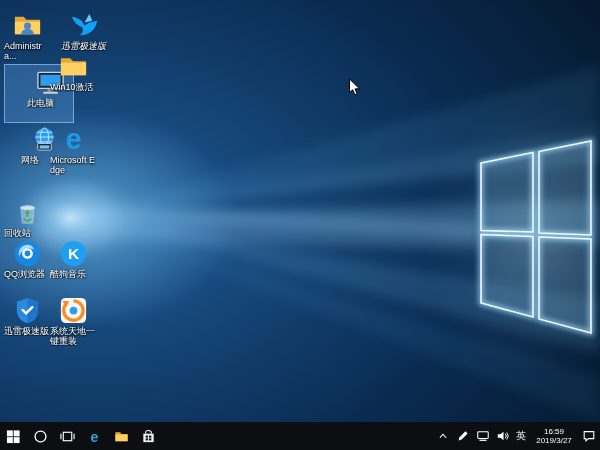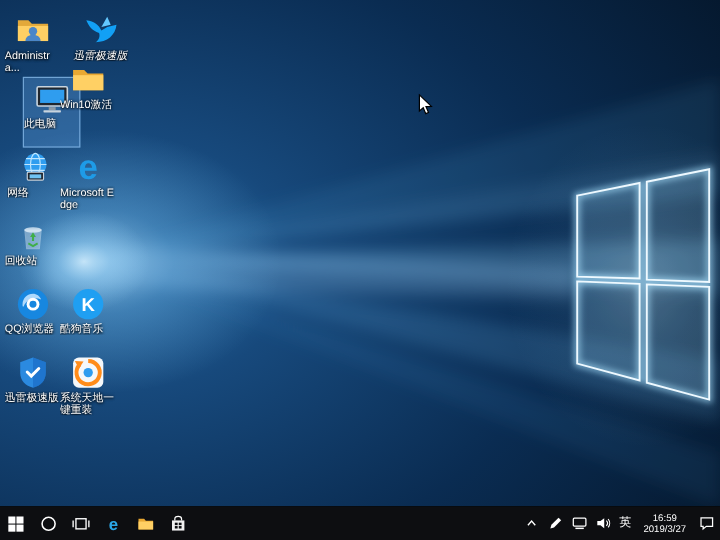--- a/index.html
+++ b/index.html
@@ -94,61 +94,61 @@
       </div>
       <div class="dicon" style="left: 60px; top: 7px; font-style: italic;">
         <div class="glyph">
           <svg viewBox="0 0 32 32">
             <path d="M3 7c7 1 11 4 13 9l5-3 8-2c-1 9-8 15-18 15 3-2 4-5 3-8-6-2-9-6-11-11z" fill="#12a0f5"></path>
             <path d="M21 4l3 7-8 2z" fill="#63c8ff"></path>
           </svg>
         </div>
         <div class="label">迅雷极速版</div>
       </div>
-      <div class="dicon selected" style="left: 19px; top: 64px;">
+      <div class="dicon selected" style="left: 4px; top: 64px; padding-left: 22px;">
         <div class="glyph">
           <svg viewBox="0 0 32 32">
             <rect x="3" y="5.5" width="26" height="16.5" rx="1.2" fill="#20262e" stroke="#c8d4de" stroke-width="1.4"></rect>
             <rect x="5.6" y="8" width="20.8" height="11.4" fill="#2f9def"></rect>
             <rect x="13" y="23" width="6" height="2.6" fill="#8d9aa6"></rect>
             <rect x="8.5" y="25.6" width="15" height="2" rx="0.6" fill="#c8d4de"></rect>
           </svg>
         </div>
         <div class="label">此电脑</div>
       </div>
       <div class="dicon" style="left: 49px; top: 48px;">
         <div class="glyph">
           <svg viewBox="0 0 32 32">
             <path d="M3 7.5h9.5l3 3H29V25H3z" fill="#e9a832"></path>
             <rect x="3" y="12" width="26" height="13" fill="#ffd064"></rect>
           </svg>
         </div>
         <div class="label">Win10激活</div>
       </div>
-      <div class="dicon" style="left: 5px; top: 121px;">
+      <div class="dicon" style="left: 20px; top: 121px;">
         <div class="glyph">
           <svg viewBox="0 0 32 32">
             <circle cx="16" cy="13.5" r="9.5" fill="#2f9def"></circle>
             <ellipse cx="16" cy="13.5" rx="4.2" ry="9.5" fill="none" stroke="#bfe6ff" stroke-width="1"></ellipse>
             <path d="M6.5 13.5h19M8 8.5h16M8 18.5h16" stroke="#bfe6ff" stroke-width="1" fill="none"></path>
             <rect x="9" y="20" width="14" height="7" rx="1" fill="#20262e" stroke="#c8d4de" stroke-width="1"></rect>
             <rect x="11" y="22" width="10" height="3.4" fill="#6fc3f2"></rect>
           </svg>
         </div>
         <div class="label">网络</div>
       </div>
       <div class="dicon" style="left: 49px; top: 121px;">
         <div class="glyph">
           <svg viewBox="0 0 32 32">
             <text x="16" y="26" font-size="30" font-weight="bold" text-anchor="middle" fill="#1e9be7">e</text>
           </svg>
         </div>
         <div class="label">Microsoft Edge</div>
       </div>
-      <div class="dicon" style="left: 3px; top: 178px;">
+      <div class="dicon" style="left: 3px; top: 194px;">
         <div class="glyph">
           <svg viewBox="0 0 32 32">
             <path d="M9 11h14l-1.6 16H10.6z" fill="#cfe3f2" opacity="0.45" stroke="#dfeefa" stroke-width="1"></path>
             <ellipse cx="16" cy="11" rx="7.5" ry="2.4" fill="#e8f3fb" opacity="0.75"></ellipse>
             <path d="M13.5 17l2.5-4 2.5 4h-1.6v3.5h-1.8V17z" fill="#3fae49"></path>
             <path d="M12 22.5l4 2.4 4-2.4" stroke="#3fae49" stroke-width="1.6" fill="none"></path>
           </svg>
         </div>
         <div class="label">回收站</div>
       </div>

